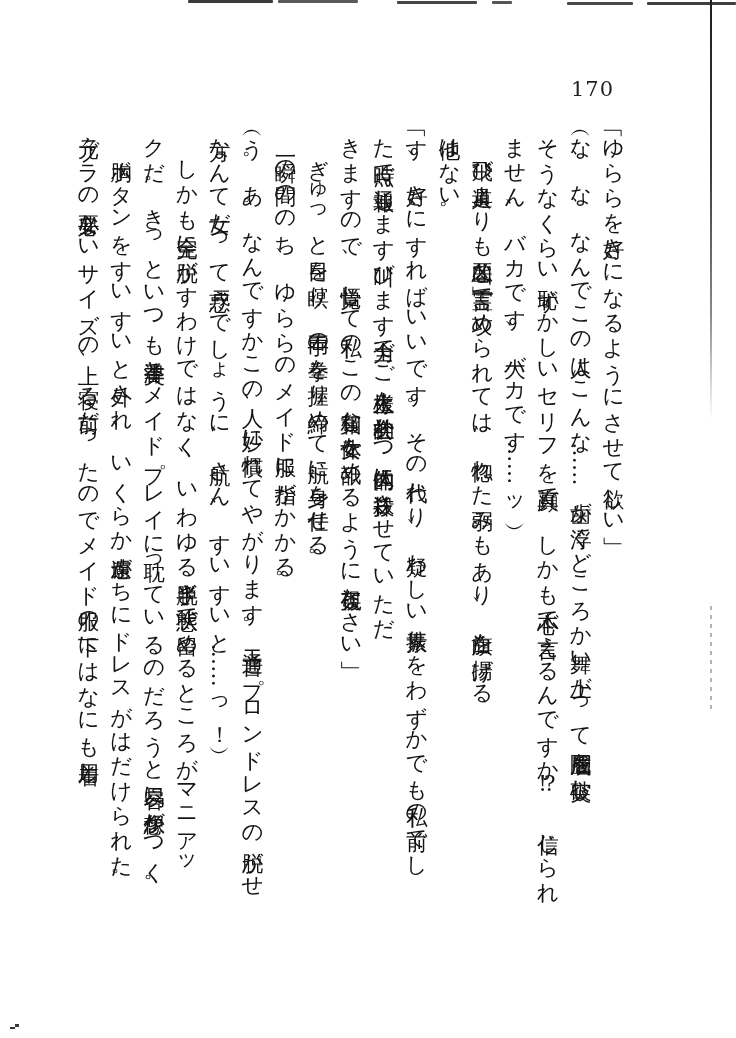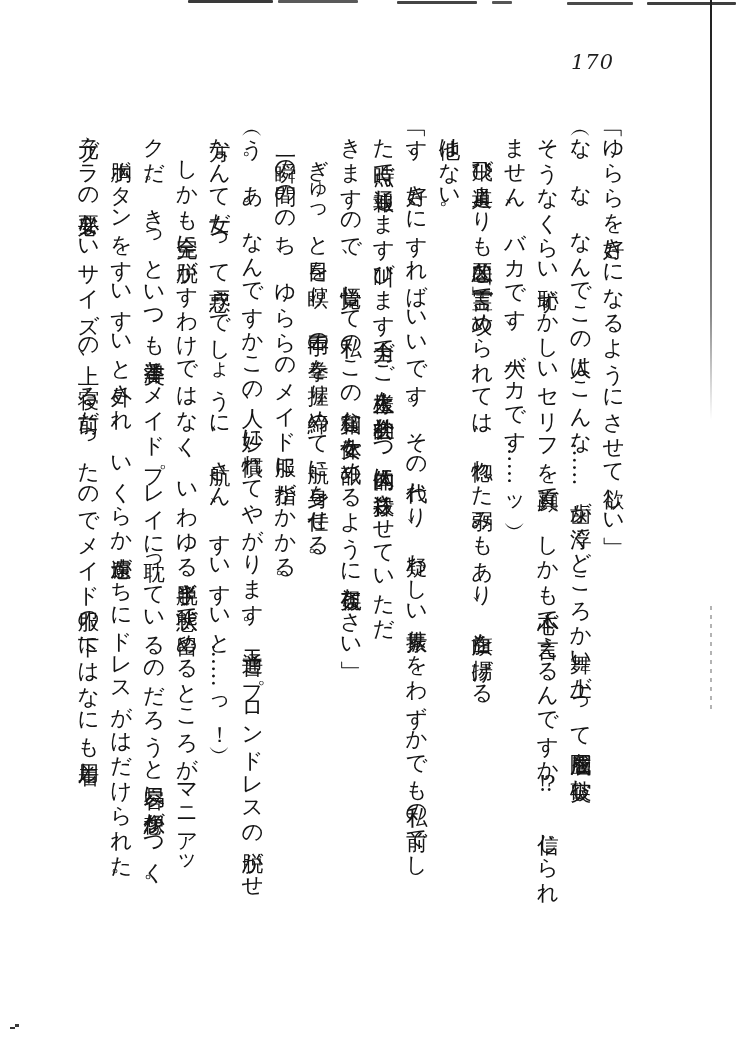--- a/index.html
+++ b/index.html
@@ -9,23 +9,22 @@
     position: relative;
     background: #ffffff;
     overflow: hidden;
     font-family: "DejaVu Serif", "Liberation Serif", serif;
   }
   .book-page { position: absolute; inset: 0; }
 
   .page-number {
     position: absolute;
     left: 571px;
-    top: 50px;
+    top: 77px;
     font-size: 21px;
-    font-style: italic;
     color: #1f1f1f;
     letter-spacing: 1px;
     font-family: "DejaVu Serif", "Liberation Serif", serif;
   }
 
   .text-block {
     position: absolute;
     top: 123px;
     right: 107px;
     width: 558px;

